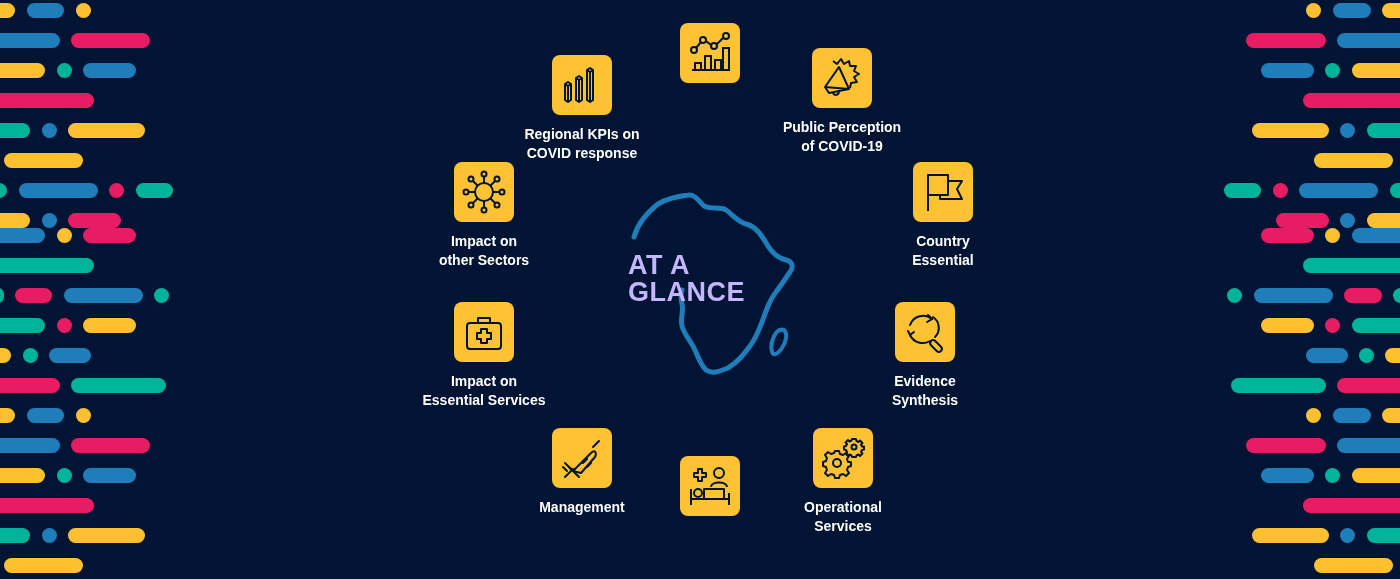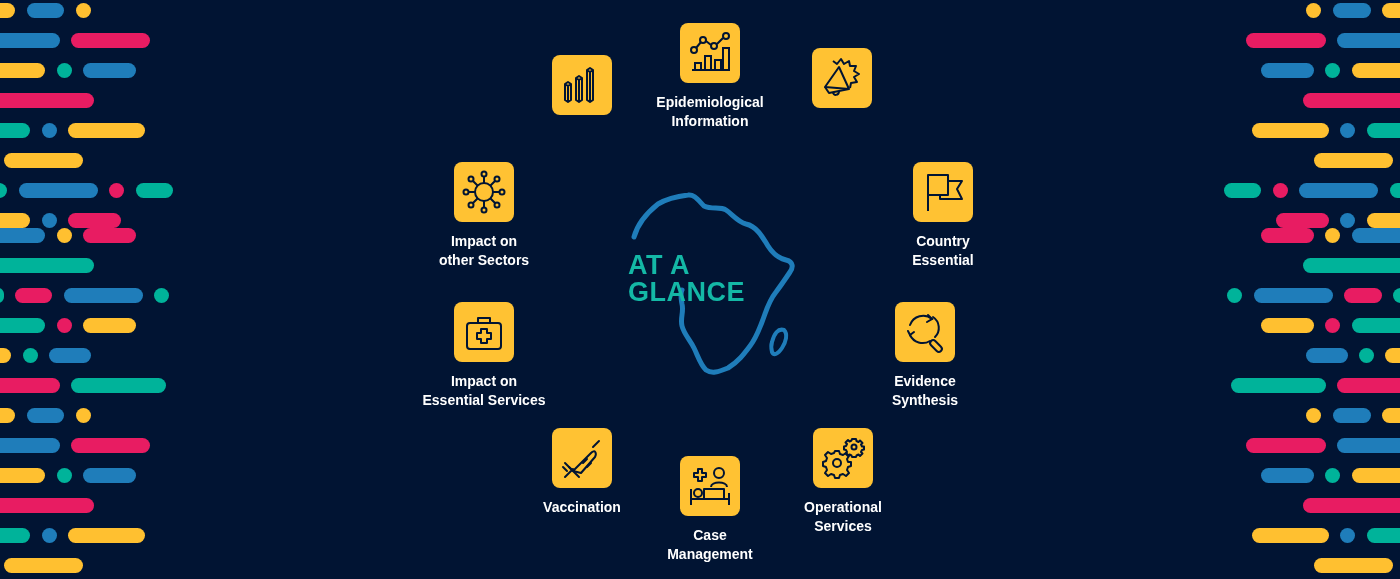--- a/index.html
+++ b/index.html
@@ -23,21 +23,21 @@
     width:60px; height:60px; border-radius:8px; background:#FFC233;
     display:flex; align-items:center; justify-content:center;
   }
   .icon-box svg { width:46px; height:46px; }
   .label {
     margin-top:10px; color:#ffffff; font-weight:bold; font-size:14px;
     line-height:19px; text-align:center; white-space:pre-line;
   }
   .center-title {
     position:absolute; left:628px; top:252px;
-    color:#14b8a6; font-weight:bold; font-size:27px; line-height:27px;
+    color:#c4b5fd; font-weight:bold; font-size:27px; line-height:27px;
     white-space:pre-line; letter-spacing:0.5px;
   }
   .africa { position:absolute; left:628px; top:192px; width:175px; height:185px; }
 </style>
 </head>
 <body>
 
 <div class="deco left">
 
   <div class="pill c-yellow" style="left:-8px;top:3px;width:23px"></div>
@@ -197,33 +197,33 @@
         <circle cx="27" cy="16" r="3"></circle>
         <circle cx="39" cy="6" r="3"></circle>
       <path d="M9 18 L14 12 M19 11 L24 15 M30 14 L36 8"></path>
       <path d="M5 40 H42"></path>
       <rect x="8" y="33" width="6" height="7"></rect>
         <rect x="18" y="26" width="6" height="14"></rect>
         <rect x="28" y="30" width="6" height="10"></rect>
         <rect x="36" y="18" width="6" height="22"></rect>
     </svg>
   </div>
-  <div class="label">Epidemiological
-Information</div>
 </div>
 
 <div class="item" style="left:772px;top:48px;width:140px">
   <div class="icon-box">
     <svg viewBox="0 0 46 46" fill="none" stroke="#011433" stroke-width="2" stroke-linejoin="round">
       <path d="M14 6 L18 9 L22 4 L25 9 L30 6 L31 11 L37 11 L35 16 L40 19 L35 22 L38 27 L32 28 L31 33"></path>
       <path d="M6 32 L20 12 L30 34 Z"></path>
       <path d="M6 32 L10 38 L30 34"></path>
       <path d="M14 37 C 14 41, 20 41, 20 36"></path>
     </svg>
   </div>
+  <div class="label">Public Perception
+of COVID-19</div>
 </div>
 
 <div class="item" style="left:873px;top:162px;width:140px">
   <div class="icon-box">
     <svg viewBox="0 0 46 46" fill="none" stroke="#011433" stroke-width="2" stroke-linejoin="round">
       <path d="M8 42 V6 H28 V26 H8"></path>
       <path d="M28 12 H42 L37 20 L42 30 H20 V26"></path>
     </svg>
   </div>
   <div class="label">Country
@@ -262,35 +262,33 @@
   <div class="icon-box">
     <svg viewBox="0 0 46 46" fill="none" stroke="#011433" stroke-width="2" stroke-linejoin="round">
       <path d="M7 10 H11 V6 H15 V10 H19 V14 H15 V18 H11 V14 H7 Z"></path>
       <circle cx="32" cy="10" r="5"></circle>
       <path d="M24 24 C 24 18, 40 18, 40 24"></path>
       <path d="M4 26 V42 M42 30 V42 M4 36 H42"></path>
       <circle cx="11" cy="30" r="4"></circle>
       <rect x="17" y="26" width="20" height="10"></rect>
     </svg>
   </div>
-  <div class="label">Case
-Management</div>
 </div>
 
 <div class="item" style="left:512px;top:428px;width:140px">
   <div class="icon-box">
     <svg viewBox="0 0 46 46" fill="none" stroke="#011433" stroke-width="2" stroke-linecap="round" stroke-linejoin="round">
       <path d="M40 6 L34 12"></path>
       <path d="M14 36 L32 18 C 36 14, 38 18, 36 22 L 22 38 Z"></path>
       <path d="M14 36 L20 42 M10 32 L16 38 M6 42 L14 34"></path>
       <path d="M6 28 L12 34 M4 32 L8 36"></path>
       <path d="M24 28 L28 24 M28 32 L32 28"></path>
     </svg>
   </div>
-  <div class="label">Vaccination</div>
+  <div class="label">Management</div>
 </div>
 
 <div class="item" style="left:414px;top:302px;width:140px">
   <div class="icon-box">
     <svg viewBox="0 0 46 46" fill="none" stroke="#011433" stroke-width="2" stroke-linejoin="round">
       <rect x="6" y="14" width="34" height="26" rx="3"></rect>
       <path d="M17 14 V9 H29 V14"></path>
       <path d="M20 20 H26 V24 H30 V30 H26 V34 H20 V30 H16 V24 H20 Z"></path>
     </svg>
   </div>
@@ -318,13 +316,15 @@
 </div>
 
 <div class="item" style="left:512px;top:55px;width:140px">
   <div class="icon-box">
     <svg viewBox="0 0 46 46" fill="none" stroke="#011433" stroke-width="2" stroke-linejoin="round">
       <path d="M6 22 L9 20 L12 22 V38 L9 40 L6 38 Z M6 22 L9 24 L12 22 M9 24 V40"></path>
       <path d="M17 16 L20 14 L23 16 V38 L20 40 L17 38 Z M17 16 L20 18 L23 16 M20 18 V40"></path>
       <path d="M28 8 L31 6 L34 8 V38 L31 40 L28 38 Z M28 8 L31 10 L34 8 M31 10 V40"></path>
     </svg>
   </div>
+  <div class="label">Regional KPIs on
+COVID response</div>
 </div>
 
 </body></html>

